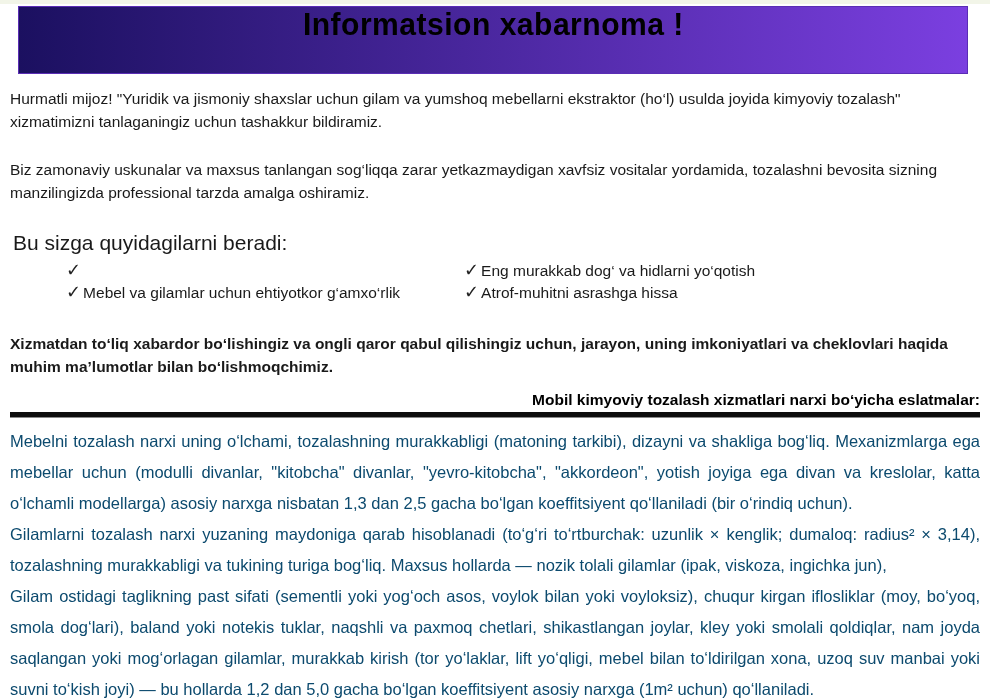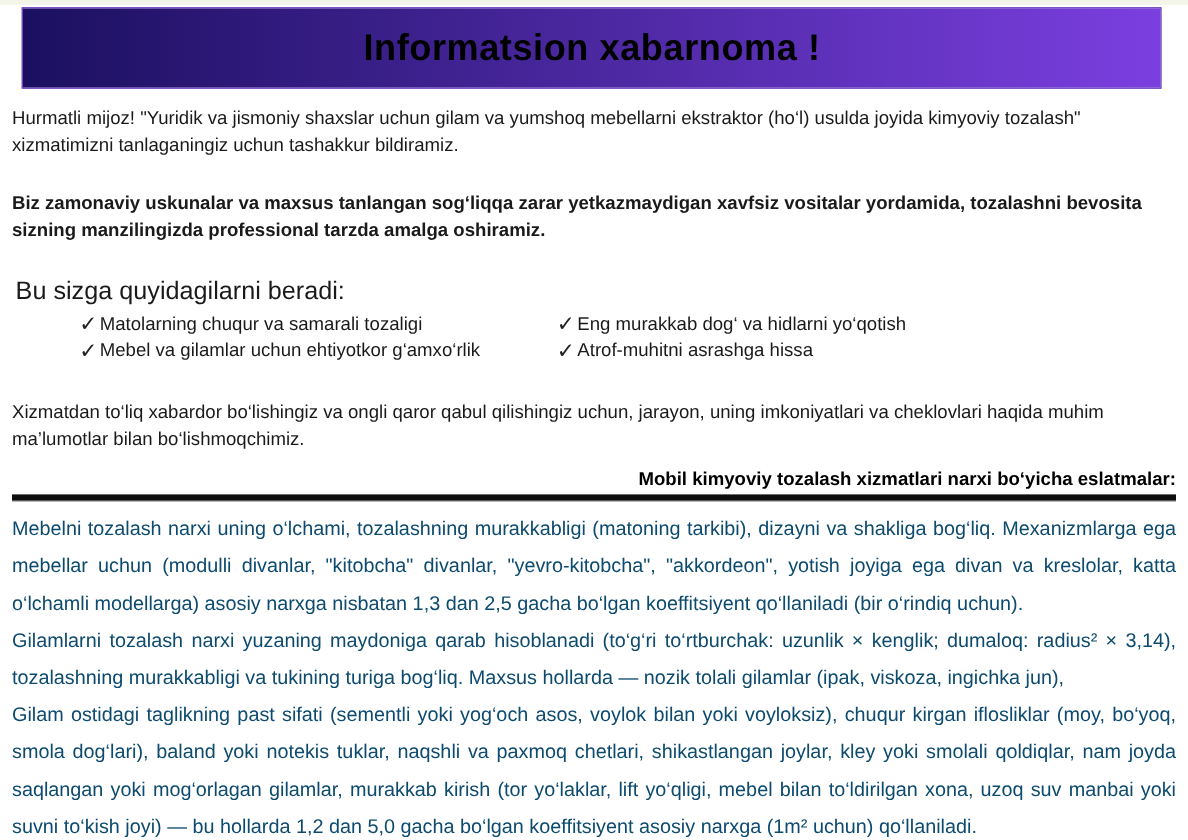--- a/index.html
+++ b/index.html
@@ -6,40 +6,40 @@
   body{
     width:990px;height:700px;overflow:hidden;background:#ffffff;
     font-family:"Liberation Sans","DejaVu Sans",sans-serif;color:#111;
     -webkit-font-smoothing:antialiased;
   }
   .top-strip{height:4px;background:#f2f5e8;}
   .banner{
     margin:2px 22px 0 18px;height:66px;
     background:linear-gradient(90deg,var(--banner_from),var(--banner_to));
     border:1px solid var(--banner_edge);
-    display:flex;align-items:center;justify-content:center;
+    display:flex;justify-content:center;
   }
   .banner-title{
     font-size:31px;font-weight:700;color:#000;letter-spacing:0.5px;
     transform:scaleX(0.97);
   }
   .content{padding:0 10px;}
   p{margin:0;}
   .body-text{font-size:15.5px;line-height:23px;color:#1a1a1a;}
   .p1{margin-top:13px;}
-  .p2{margin-top:25px;font-weight:bold;}
+  .p2{margin-top:25px;}
   .b{font-weight:400;}
   .benefits-title{margin-top:27px;font-size:21px;color:#1a1a1a;padding-left:3px;}
   .benefits-grid{
     display:grid;grid-template-columns:398px 1fr;
     margin-left:56px;margin-top:5px;row-gap:1px;
   }
   .benefit-item{display:flex;align-items:center;font-size:15.5px;line-height:21px;color:#1a1a1a;}
   .check{font-weight:700;font-size:18px;margin-right:2px;color:#222;}
-  .p3{margin-top:29px;}
+  .p3{margin-top:29px;font-weight:bold;}
   .section-title{
     margin-top:13px;text-align:right;font-weight:700;font-size:15.5px;color:#000;
   }
   .rule{height:5px;background:var(--rule);margin:3px 0 0 0;box-shadow:0 1px 0 #8a8a8a;}
   .pricing{
     font-size:16.5px;line-height:31px;text-align:justify;color:#0c4a6e;
     margin-top:0;
   }
   .pricing-wrap{margin-top:9px;}
 </style>
@@ -56,21 +56,20 @@
   <div class="content">
     <p class="body-text p1"><span class="b">Hurmatli mijoz!</span><span> "Yuridik va jismoniy shaxslar uchun gilam va yumshoq mebellarni ekstraktor (ho‘l) usulda joyida kimyoviy tozalash" xizmatimizni tanlaganingiz uchun tashakkur bildiramiz.</span></p>
 
     <p class="body-text p2"><span>Biz zamonaviy uskunalar va maxsus tanlangan sog‘liqqa zarar yetkazmaydigan xavfsiz vositalar yordamida, tozalashni bevosita sizning manzilingizda professional tarzda amalga oshiramiz.</span></p>
 
     <p class="benefits-title">Bu sizga quyidagilarni beradi:</p>
 
     <div class="benefits-grid">
       <div class="benefit-item">
         <span class="check">✓</span>
-        <span>Matolarning chuqur va samarali tozaligi</span>
       </div>
       <div class="benefit-item">
         <span class="check">✓</span>
         <span>Eng murakkab dog‘ va hidlarni yo‘qotish</span>
       </div>
       <div class="benefit-item">
         <span class="check">✓</span>
         <span>Mebel va gilamlar uchun ehtiyotkor g‘amxo‘rlik</span>
       </div>
       <div class="benefit-item">

